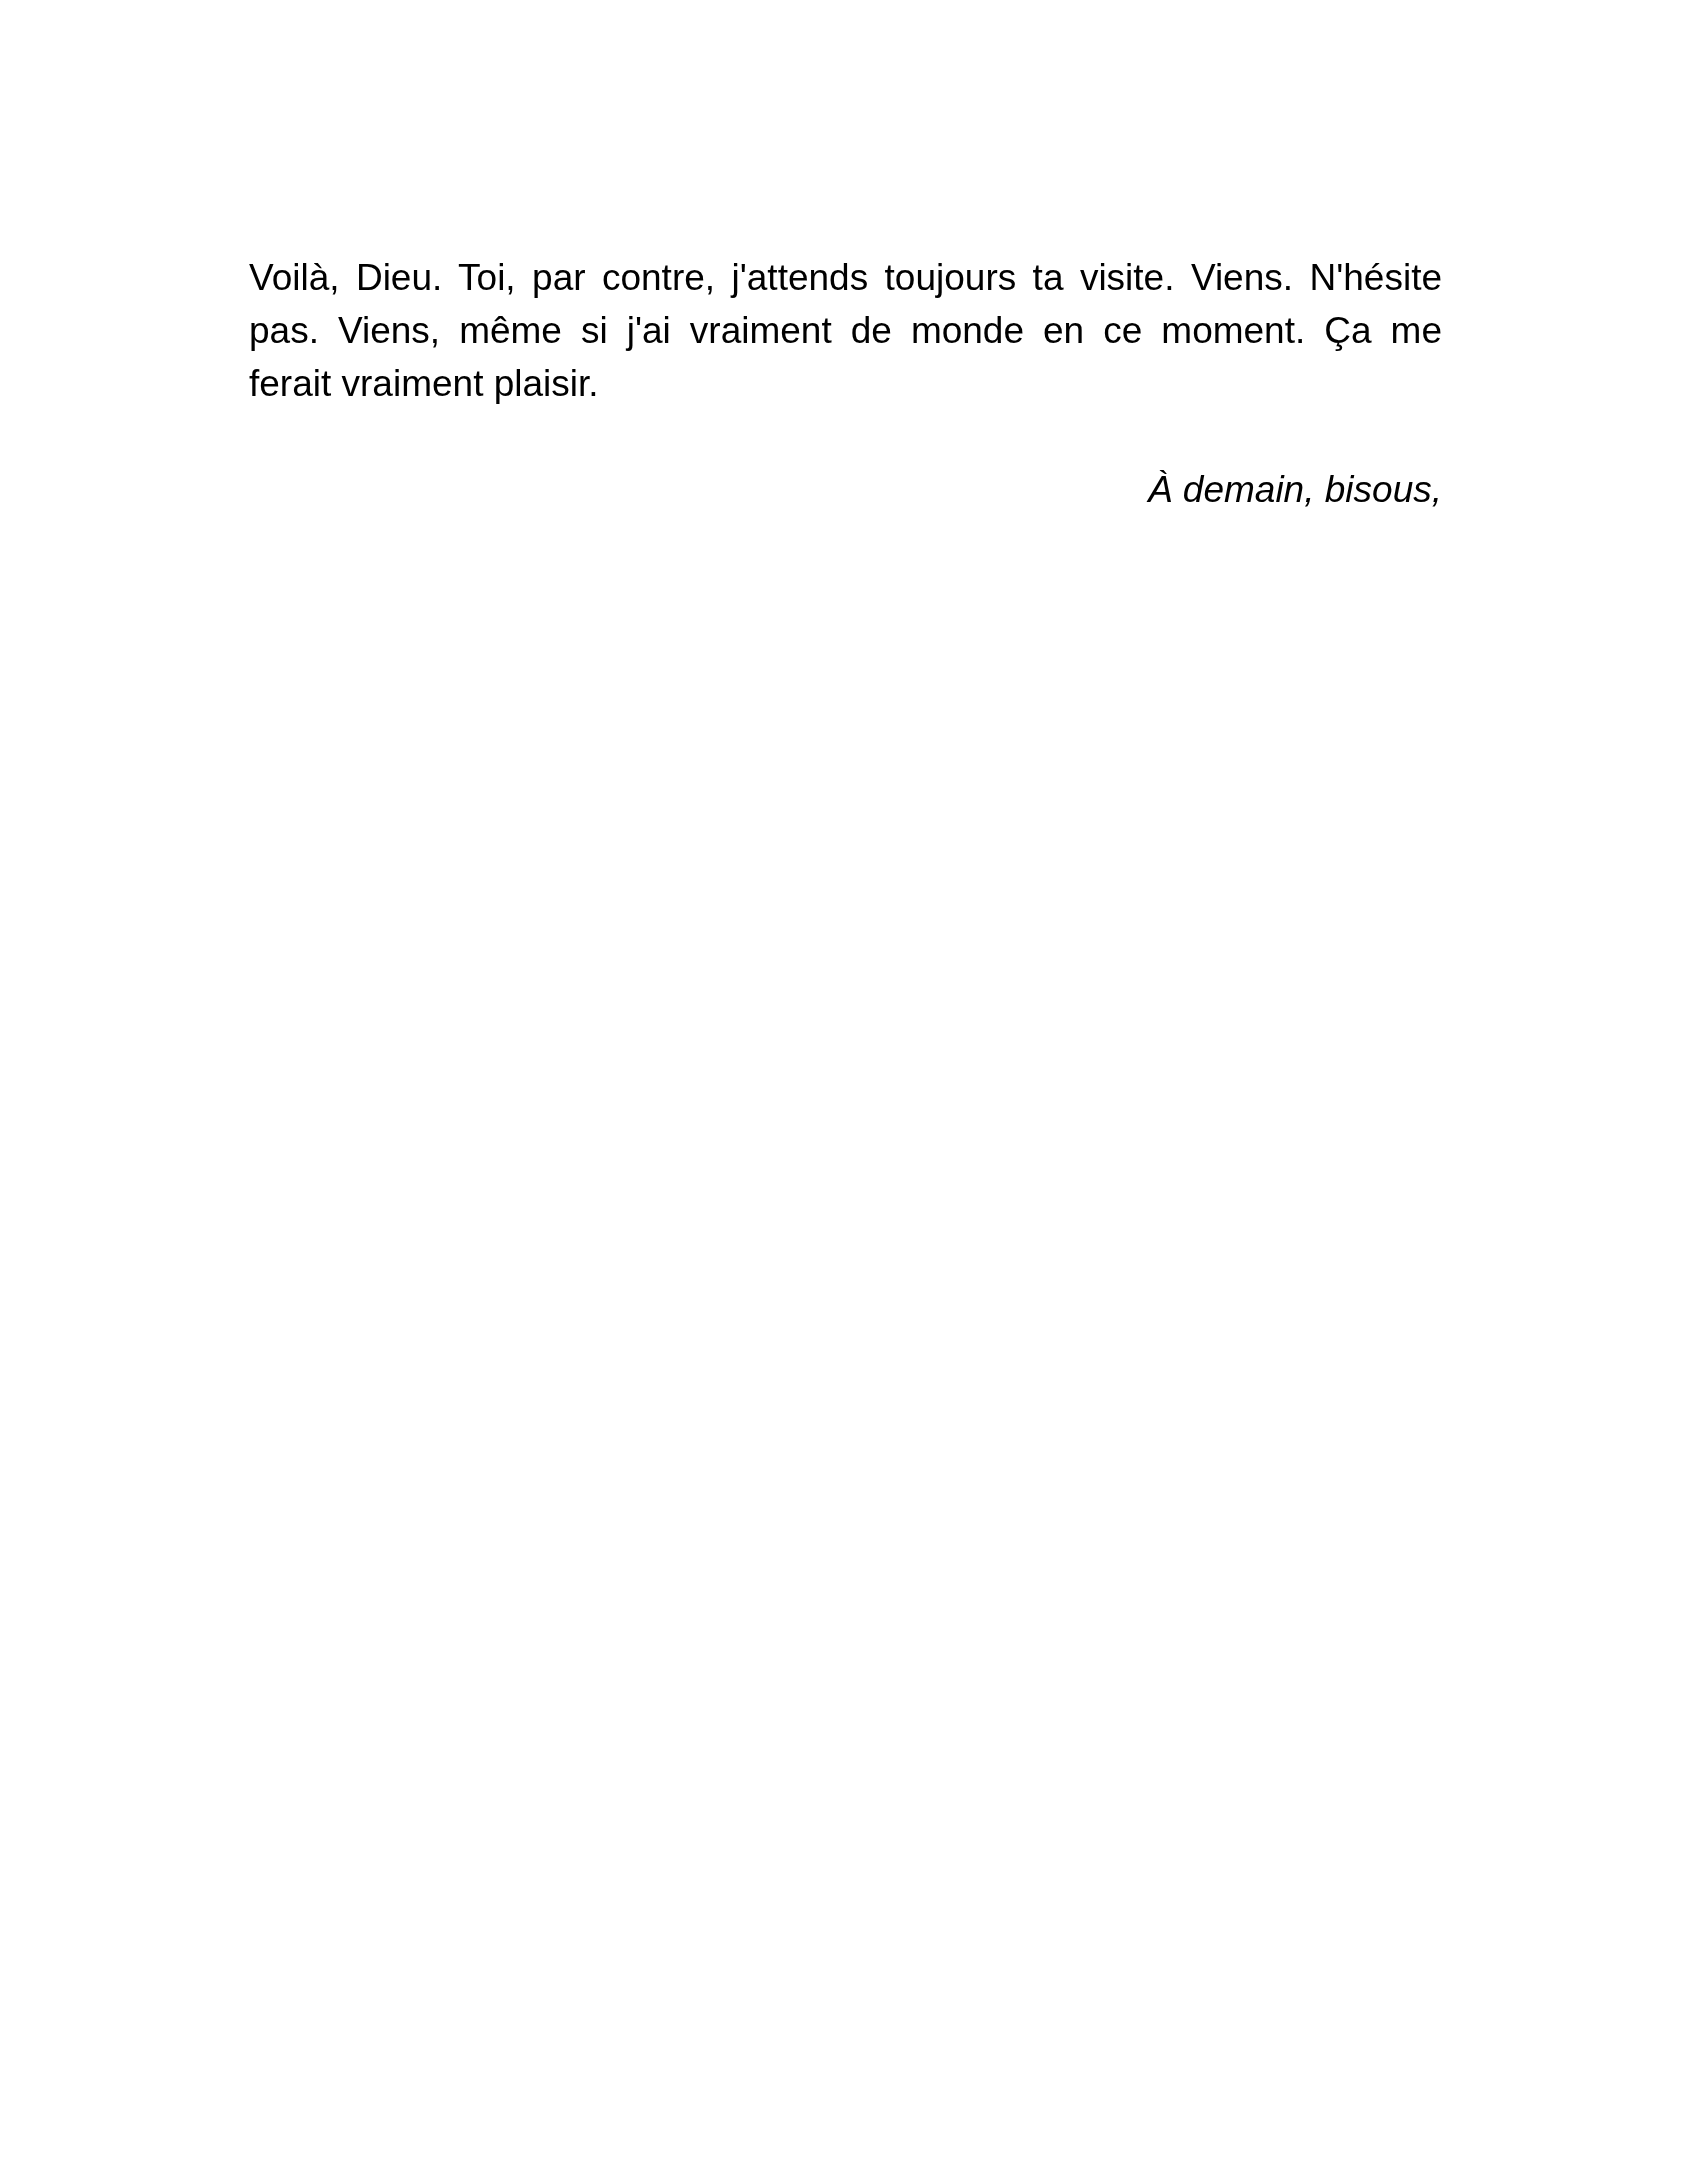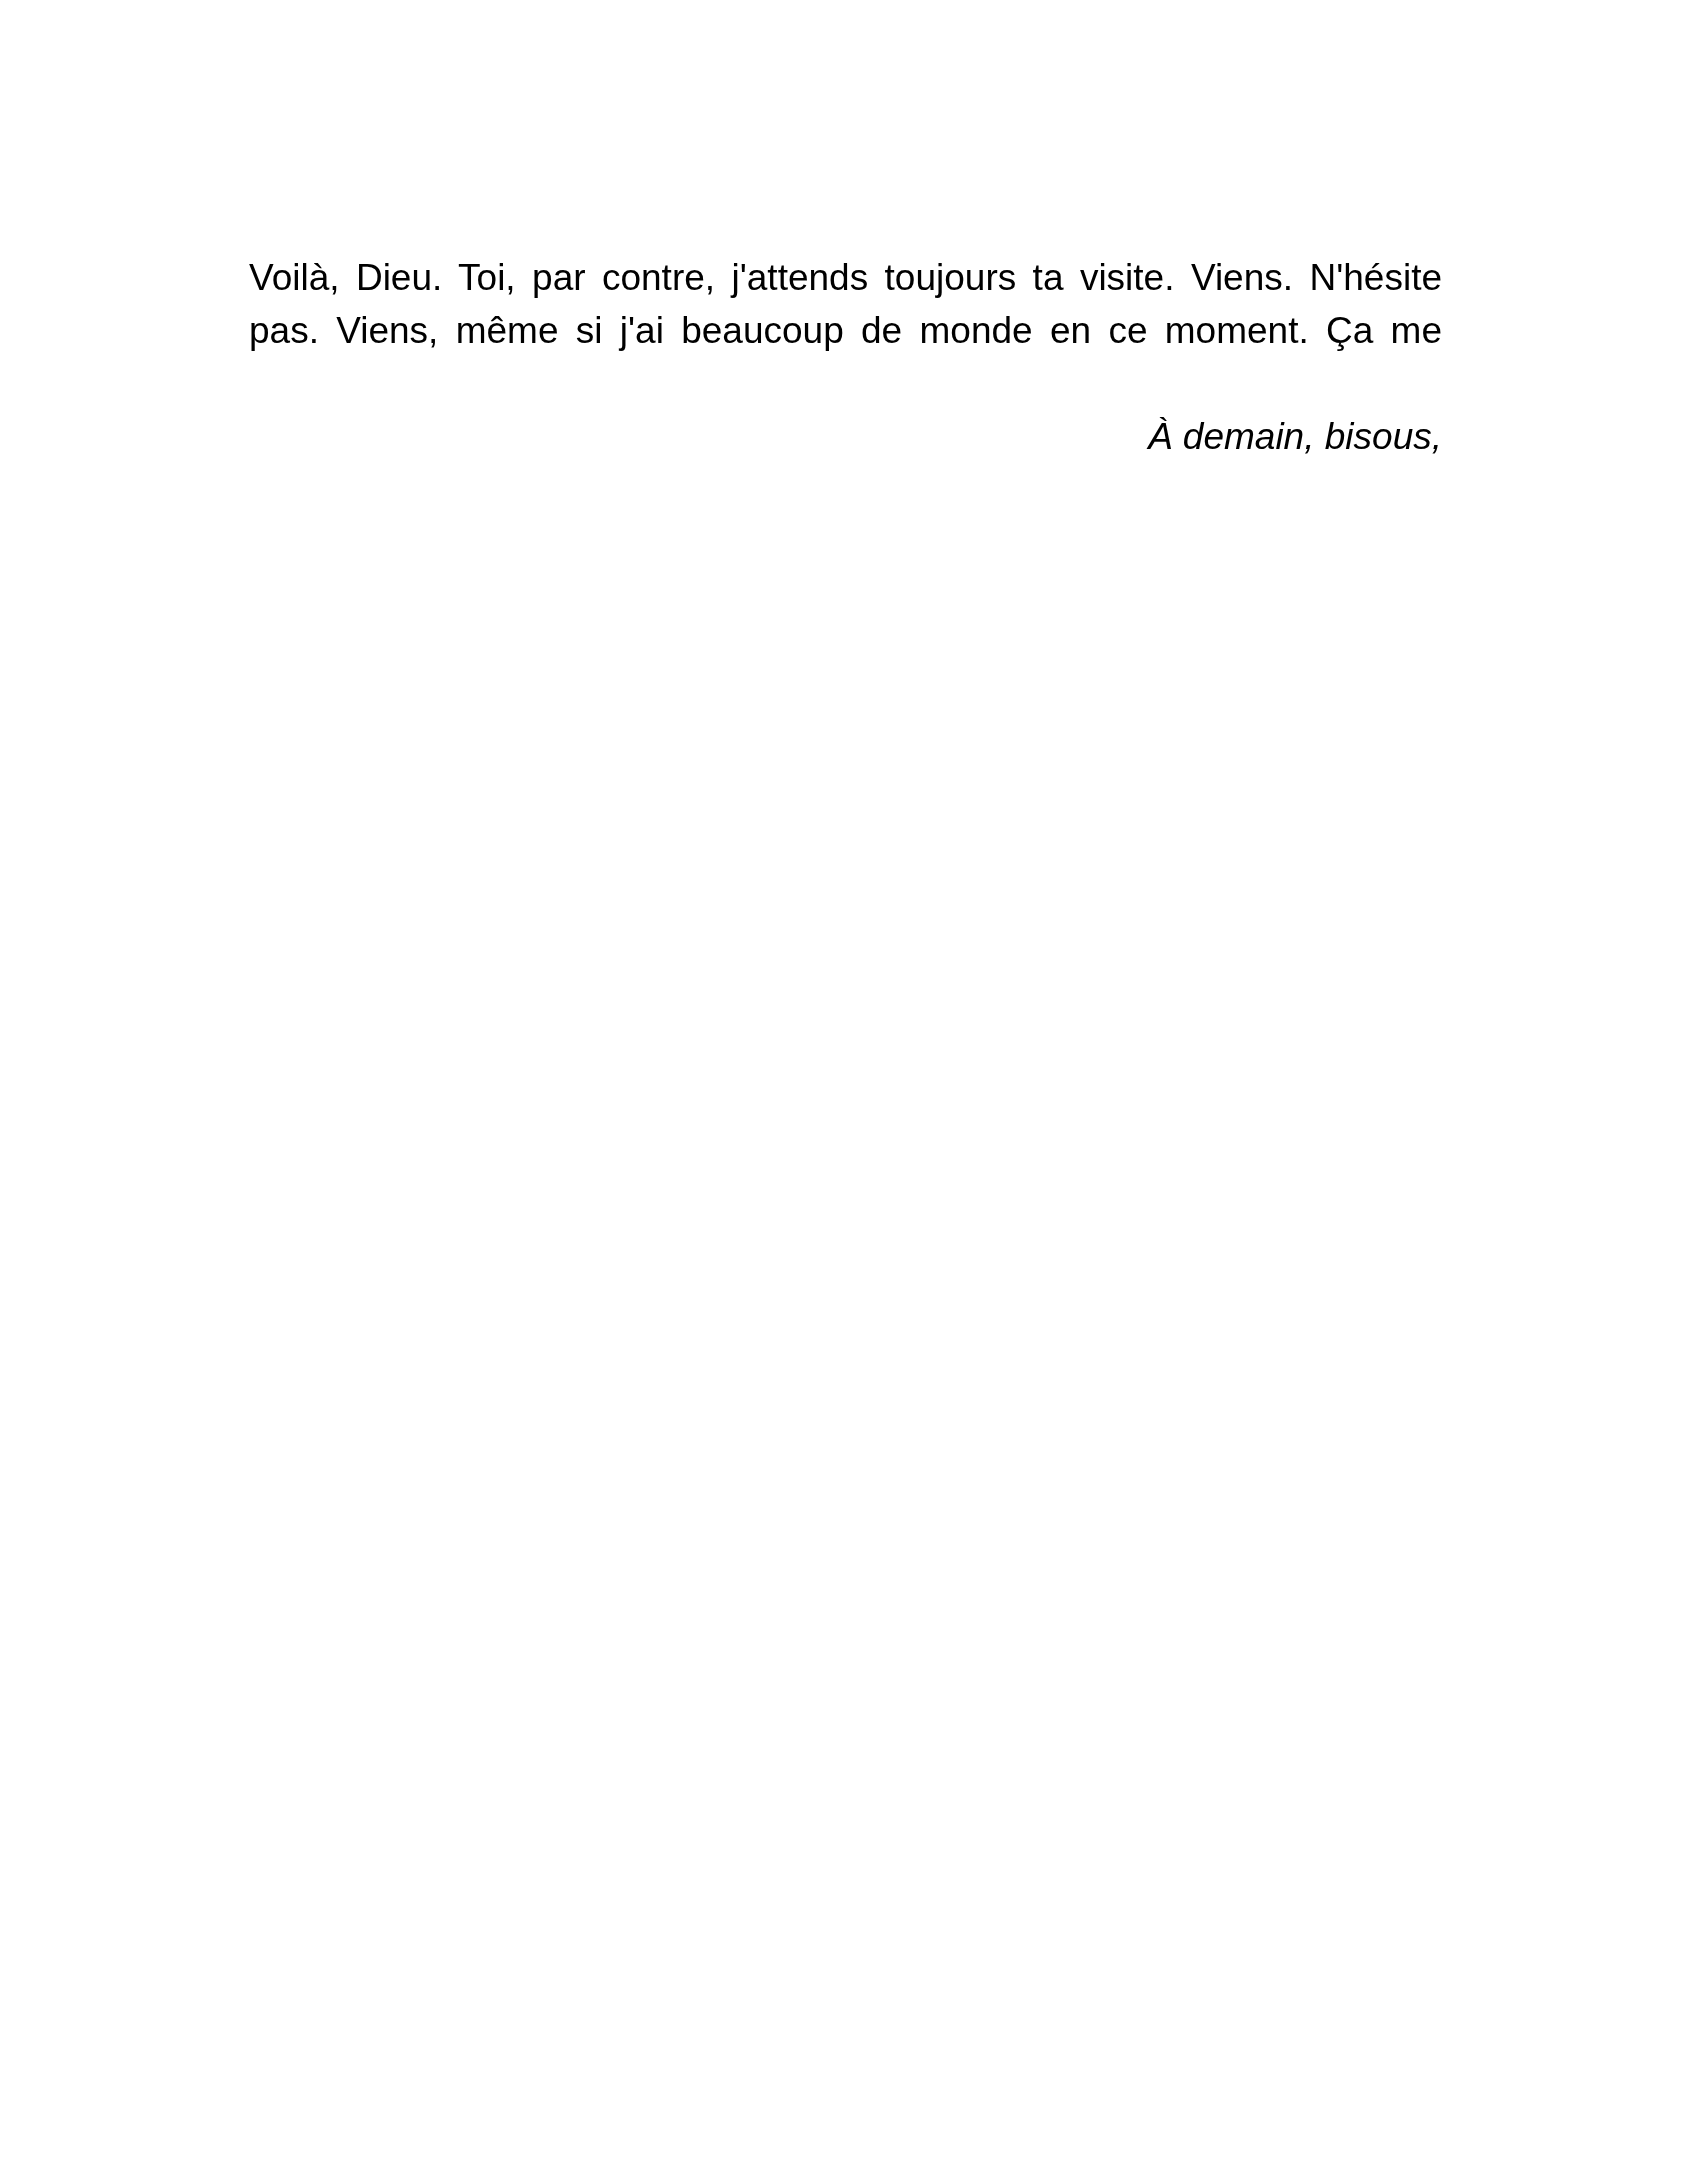--- a/index.html
+++ b/index.html
@@ -44,20 +44,21 @@
     text-align: right;
     font-style: italic;
   }
 </style>
 </head>
 <body>
 
 <div class="page">
   <div class="content">
     <div class="line justify">Voilà, Dieu. Toi, par contre, j'attends toujours ta visite. Viens. N'hésite</div>
-    <div class="line justify">pas. Viens, même si j'ai beaucoup de monde en ce moment. Ça me</div>
+    <div class="line justify">pas. Viens, même si j'ai vraiment de monde en ce moment. Ça me</div>
+    <div class="line">ferait vraiment plaisir.</div>
     <div class="line blank"></div>
     <div class="signoff">
       <div class="line">À demain, bisous,</div>
     </div>
   </div>
 </div>
 
 
 </body></html>

